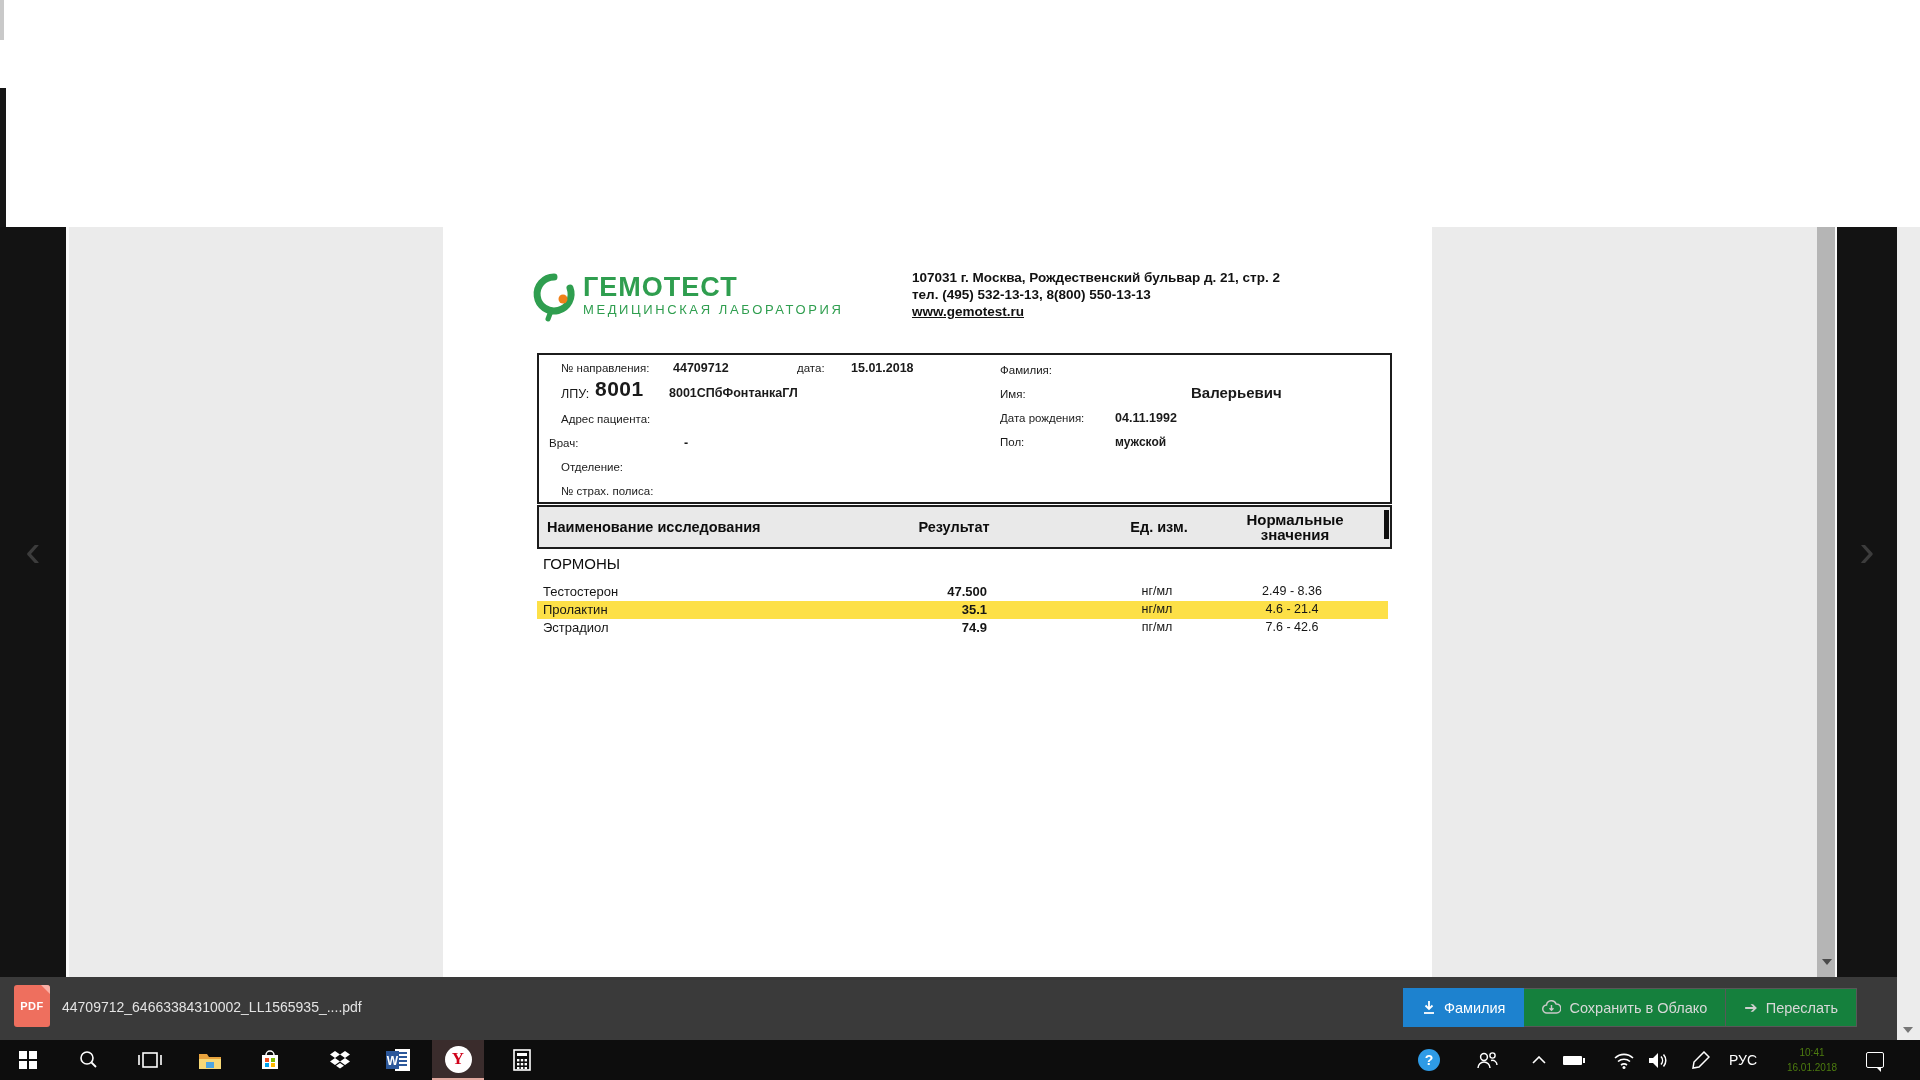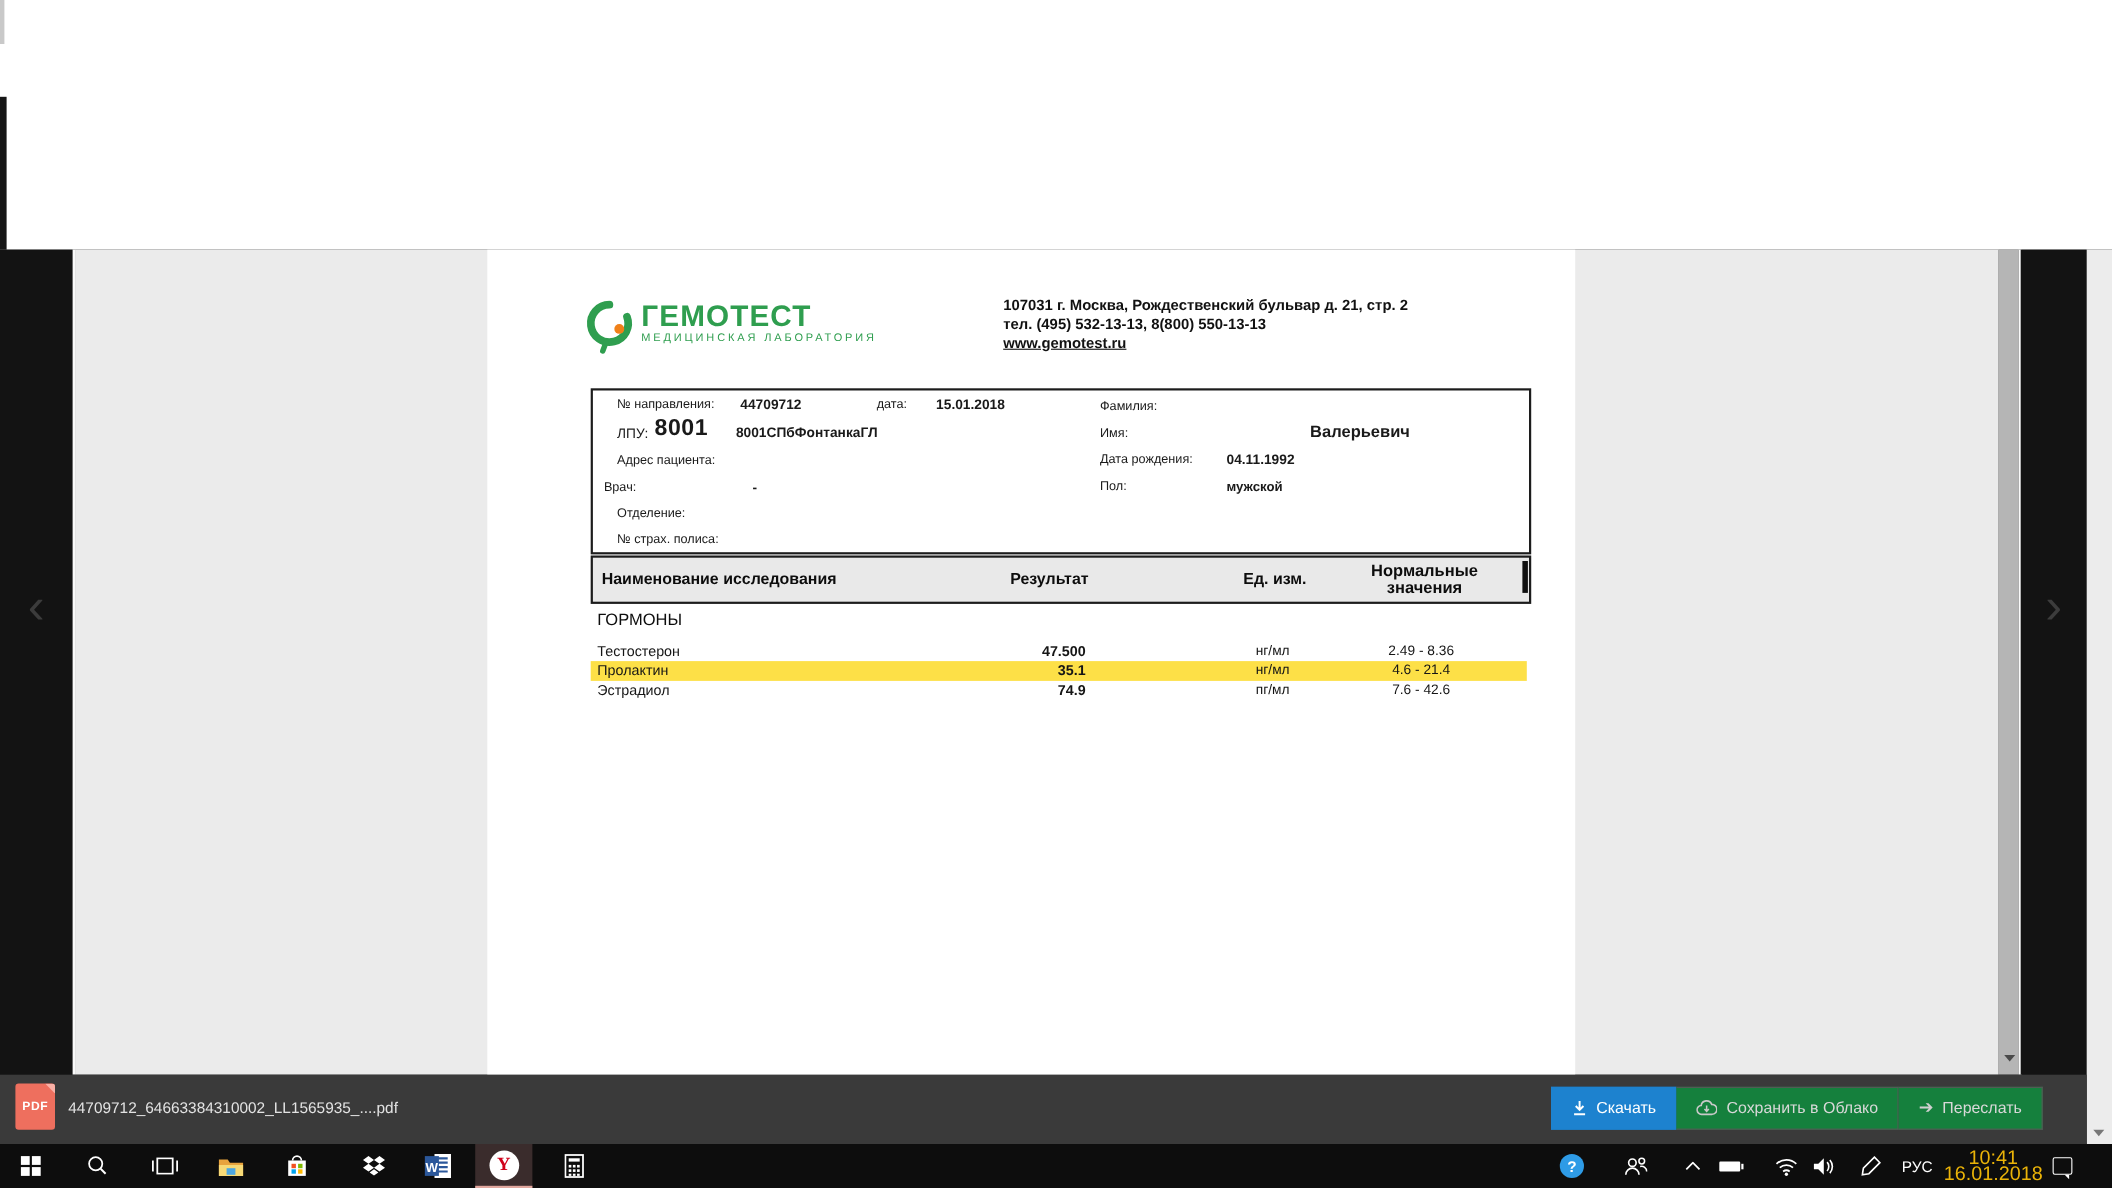--- a/index.html
+++ b/index.html
@@ -26,21 +26,21 @@
         border-left:5px solid transparent;border-right:5px solid transparent;border-top:6px solid #4a4a4a;}
   .browser-scrollbar{position:absolute;left:1897px;top:227px;width:23px;height:813px;background:#ececec;}
   .bs-arrow{position:absolute;left:6px;bottom:7px;width:0;height:0;
         border-left:5px solid transparent;border-right:5px solid transparent;border-top:6px solid #777;}
 
   
   .page{position:absolute;left:443px;top:0;width:989px;height:750px;background:#fff;color:#111;}
   .logo{position:absolute;left:88px;top:46px;display:flex;align-items:flex-start;}
   .brand{margin-left:6px;}
   .brand-name{font-size:27px;font-weight:bold;color:#2f9e4f;letter-spacing:1px;line-height:28px;}
-  .brand-sub{font-size:10px;color:#2f9e4f;letter-spacing:2.6px;margin-top:1px;}
+  .brand-sub{font-size:13px;color:#2f9e4f;letter-spacing:2.6px;margin-top:1px;}
   .contact{position:absolute;left:469px;top:42px;font-size:13.5px;font-weight:bold;line-height:17px;color:#111;}
   .contact .site{text-decoration:underline;cursor:pointer;color:#111;}
 
   .info-box{position:absolute;left:94px;top:126px;width:851px;height:147px;
             border:2px solid #1c1c1c;background:#fff;}
   .ib{position:absolute;font-size:11.5px;color:#1a1a1a;white-space:nowrap;}
   .ib.b{font-weight:bold;font-size:12.5px;}
   .ib.big{font-size:21px;font-weight:bold;letter-spacing:0.5px;}
 
   .thead{position:absolute;left:94px;top:278px;width:851px;height:40px;background:#e9e9e9;
@@ -72,21 +72,21 @@
   .btn.blue{background:#1d82cf;border-color:#1d82cf;color:#fff;}
   .fwd-glyph{font-size:16px;line-height:16px;color:#cfcfcf;}
 
   
   .taskbar{position:absolute;left:0;top:1040px;width:1920px;height:40px;background:#0d0d0d;}
   .tb{position:absolute;top:0;height:40px;display:flex;align-items:center;justify-content:center;cursor:pointer;}
   .yandex-tile{background:#3a2c2c;border-bottom:2px solid #e0a79e;box-sizing:border-box;}
   .ycircle{width:27px;height:27px;border-radius:50%;background:#fff;display:flex;align-items:center;justify-content:center;}
   .ycircle span{color:#d0021b;font-weight:bold;font-size:17px;font-family:"Liberation Serif",serif;}
   .tray-text{color:#fff;font-size:14px;}
-  .clock{color:#eab308;font-size:18px;line-height:15px;text-align:center;}
+  .clock{color:#4d7c0f;font-size:10px;line-height:15px;text-align:center;}
   .winlogo{display:grid;grid-template-columns:8px 8px;grid-template-rows:8px 8px;gap:2px;}
   .winlogo i{background:#fff;}
   .battery-body{width:19px;height:9px;background:#fff;border-radius:1px;position:relative;}
   .battery-body:after{content:"";position:absolute;right:-3px;top:2px;width:2px;height:5px;background:#fff;}
   .ac-bubble{width:16px;height:14px;border:1.6px solid #fff;border-radius:2px;position:relative;}
   .ac-bubble:after{content:"";position:absolute;right:2px;bottom:-5px;width:0;height:0;
       border-top:4px solid #fff;border-left:4px solid transparent;}
 </style>
 </head>
 <body>
@@ -197,21 +197,21 @@
       <div class="fold"></div>
       <span>PDF</span>
     </div>
     <div class="pdf-filename">44709712_64663384310002_LL1565935_....pdf</div>
     <div class="pdf-actions">
       <button class="btn blue">
         <svg width="14" height="15" viewBox="0 0 14 15">
           <path d="M7 1v7.5M3.5 5.5 7 9l3.5-3.5" stroke="#fff" stroke-width="1.8" fill="none"></path>
           <path d="M2 13h10" stroke="#fff" stroke-width="1.8"></path>
         </svg>
-        <span>Скачать</span>
+        <span>Фамилия</span>
       </button>
       <button class="btn">
         <svg width="19" height="15" viewBox="0 0 19 15">
           <path d="M5 13 a4 4 0 0 1 -.5-8 a5 5 0 0 1 9.6-1 a3.6 3.6 0 0 1 .4 9 z" fill="none" stroke="#c9c9c9" stroke-width="1.5"></path>
           <path d="M9.5 5v5M7.5 8.2 9.5 10.3l2-2.1" stroke="#c9c9c9" stroke-width="1.4" fill="none"></path>
         </svg>
         <span>Сохранить в Облако</span>
       </button>
       <button class="btn">
         <span class="fwd-glyph">➔</span>

